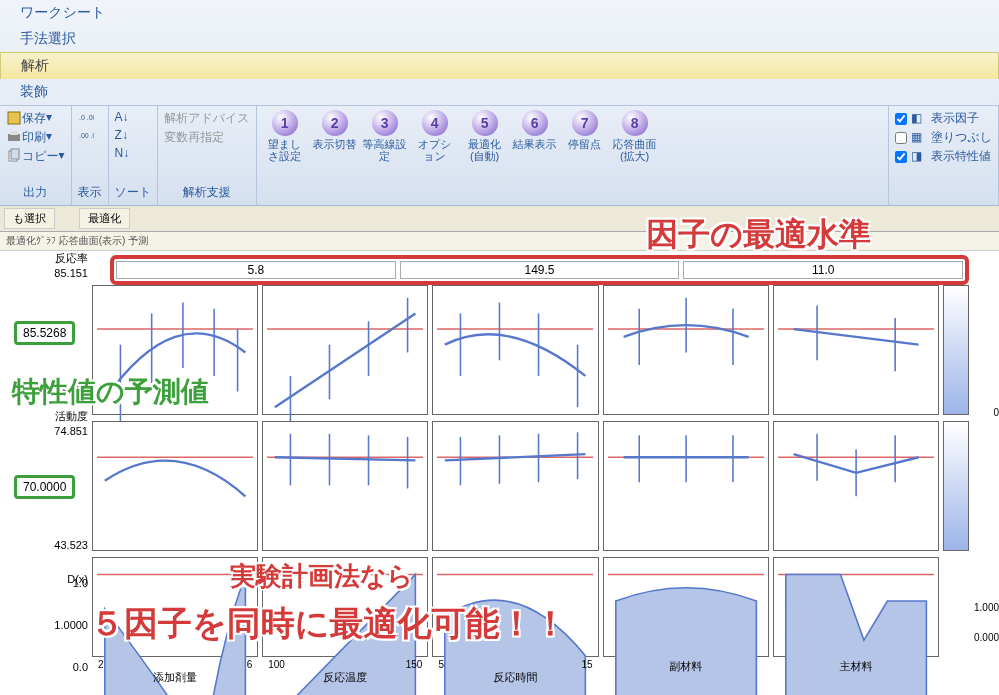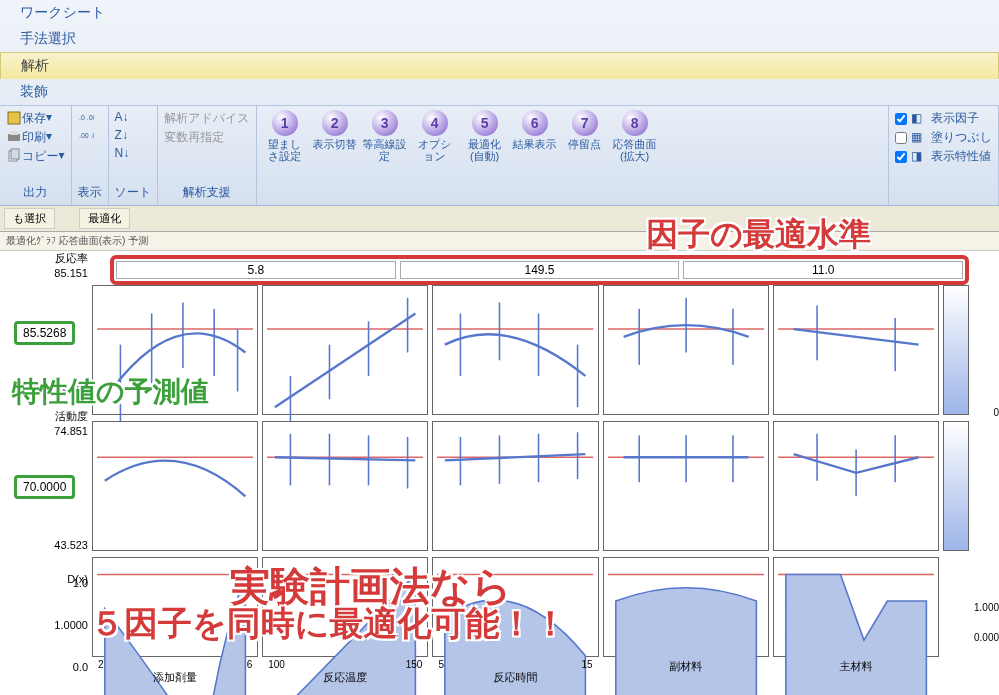--- a/index.html
+++ b/index.html
@@ -397,15 +397,15 @@
     <div class="xaxis-cell">
         <div class="ticks">
           <span></span>
           <span></span>
         </div>
         <div>主材料</div>
       </div>
     <div style="width:26px"></div>
   </div>
 
-  <div class="annot red" style="top:308px; left:230px; font-size:40px">実験計画法なら</div>
+  <div class="annot red" style="top:308px; left:230px; font-size:26px">実験計画法なら</div>
   <div class="annot red" style="top:350px; left:90px; font-size:34px">５因子を同時に最適化可能！！</div>
 </div>
 
 </body></html>

